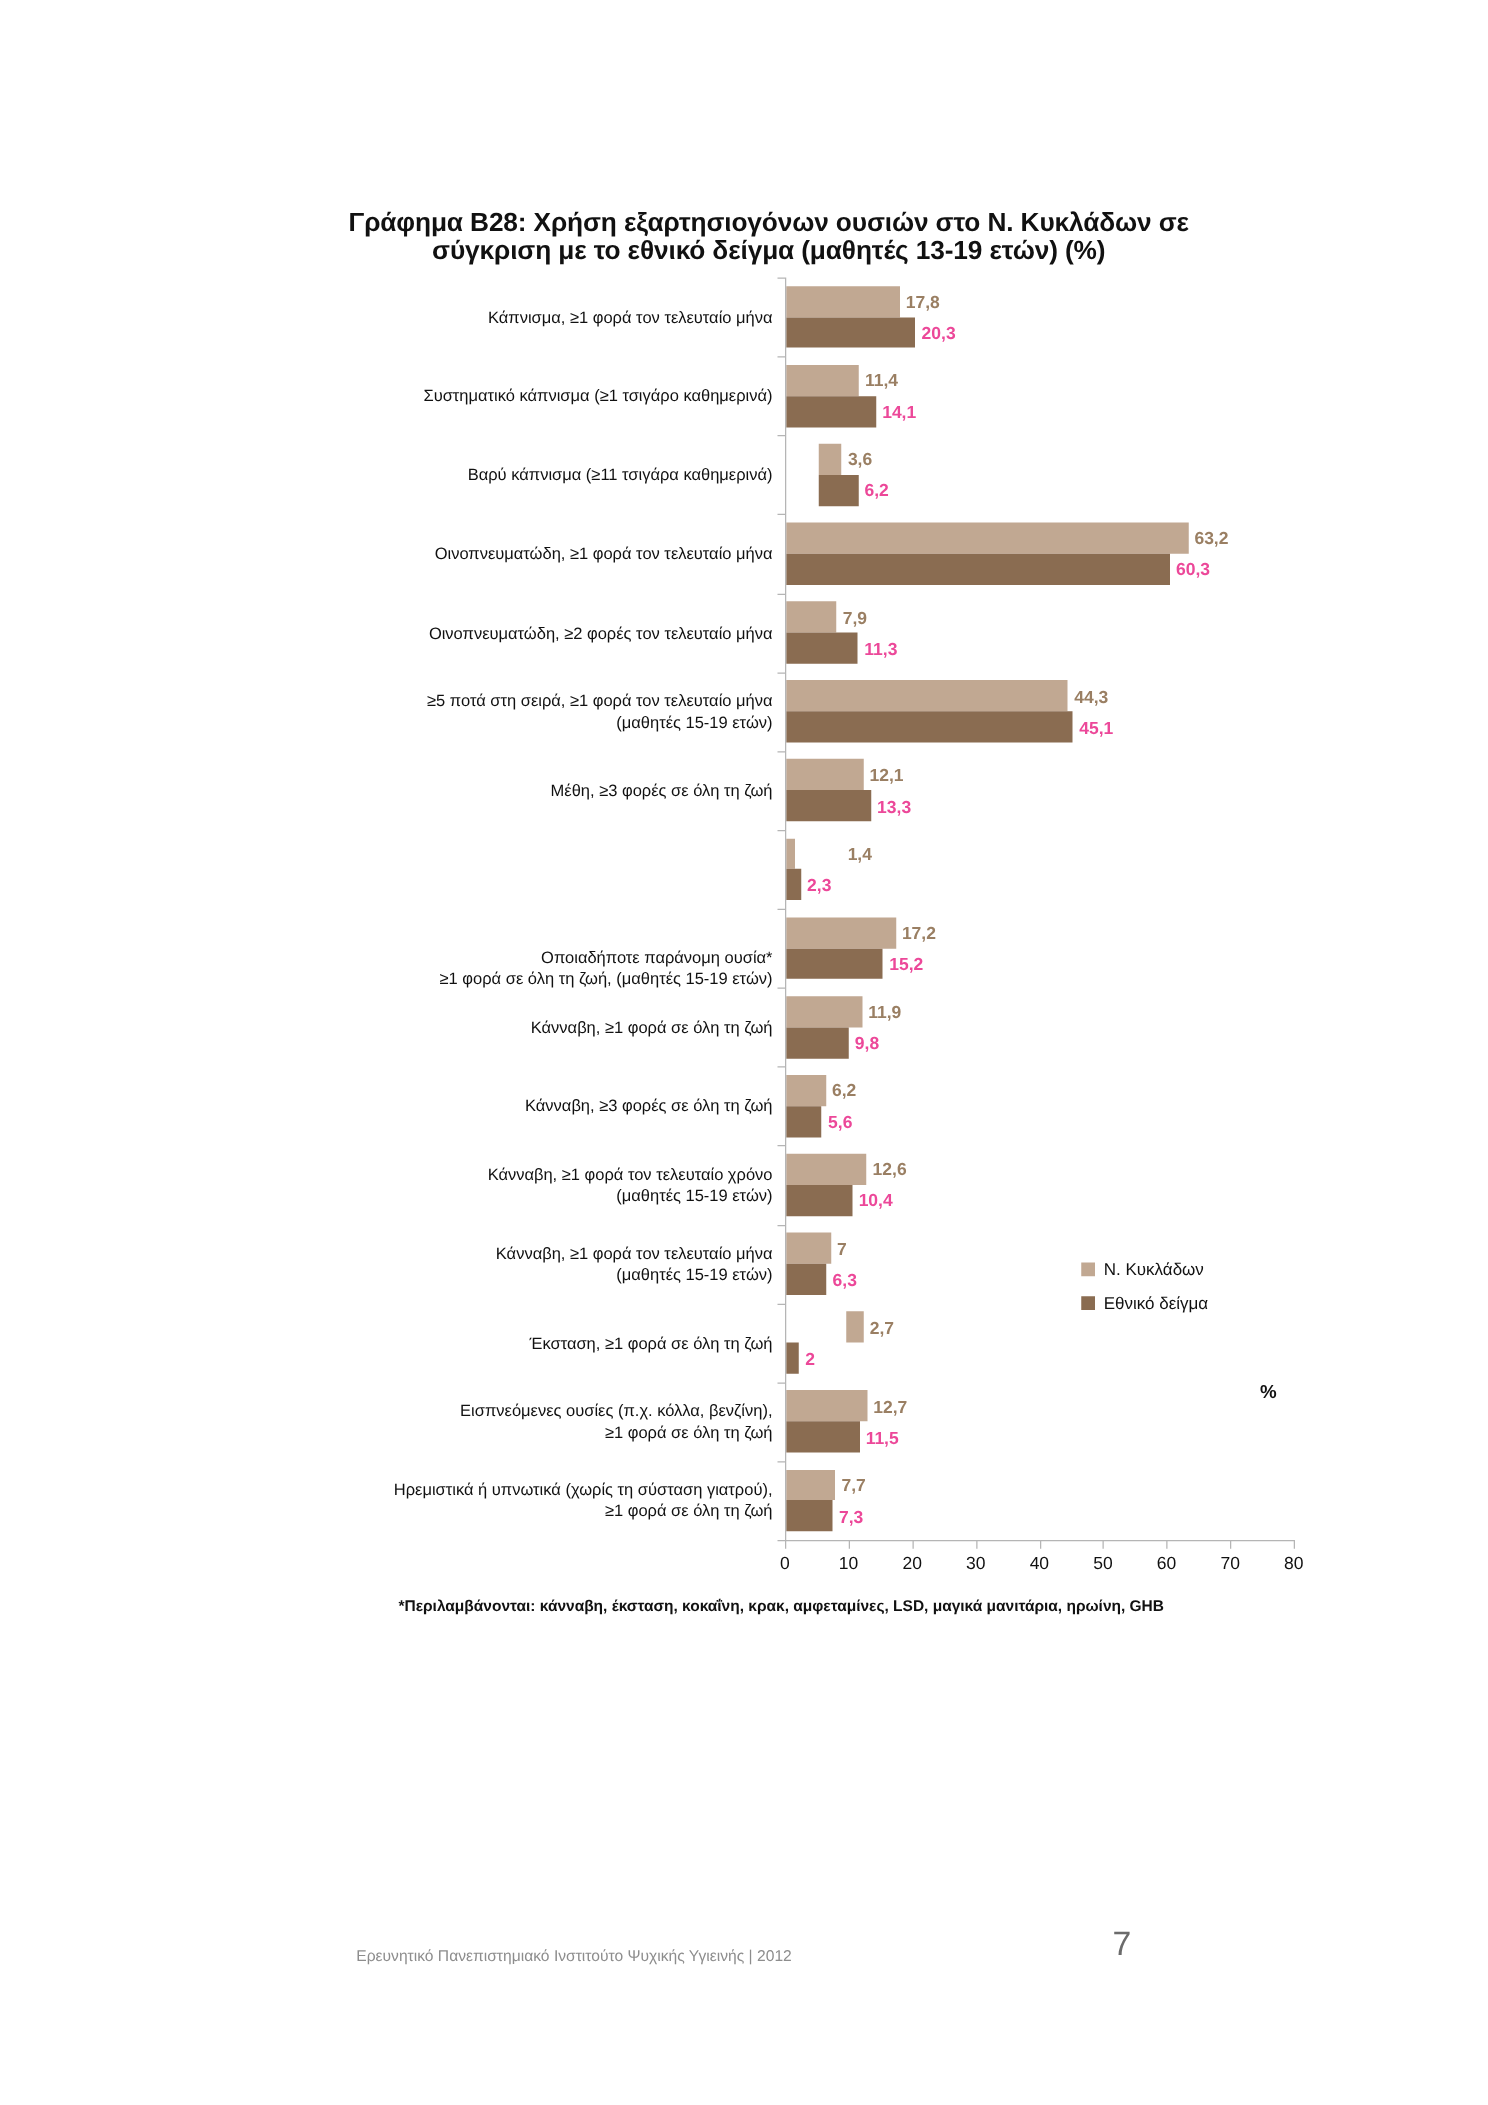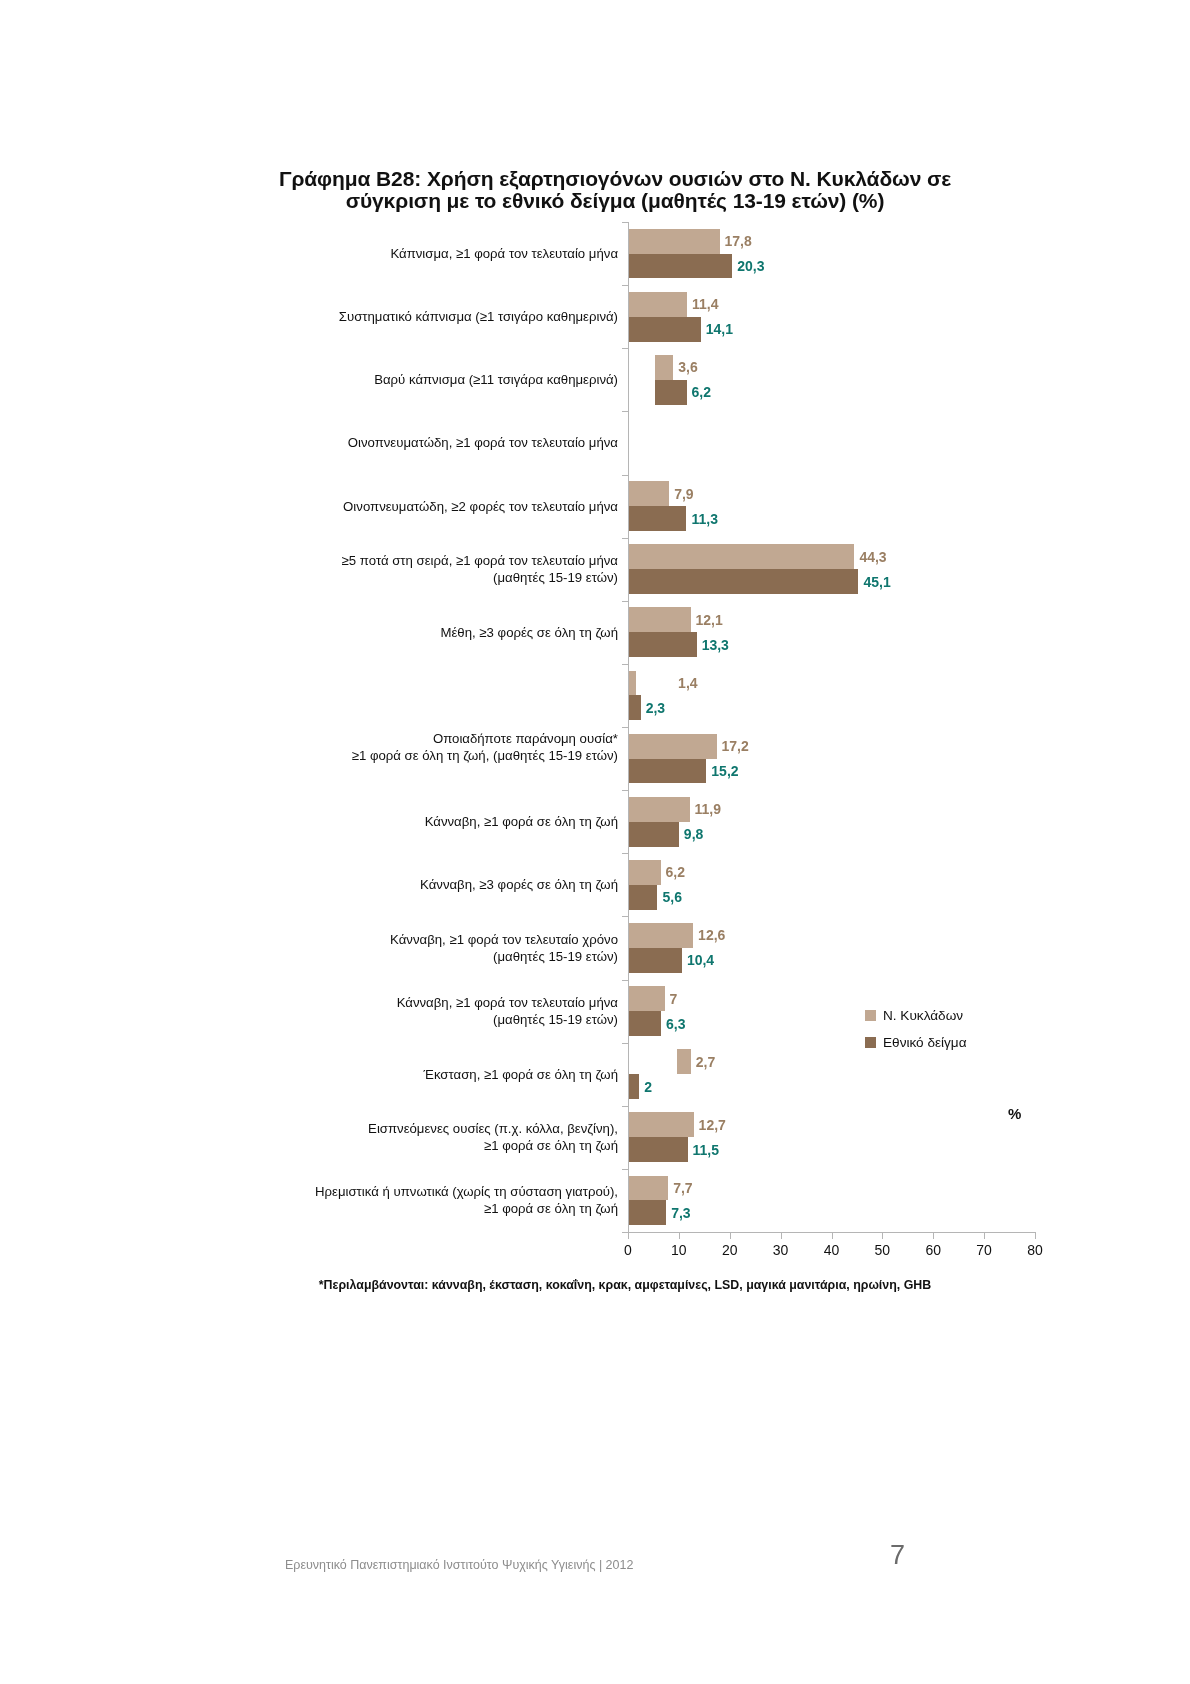--- a/index.html
+++ b/index.html
@@ -64,21 +64,21 @@
   }
   .bar.s0{ background:#c1a892; }
   .bar.s1{ background:#8a6c51; }
   .val{
     font-size:14px;
     font-weight:bold;
     margin-left:5px;
     white-space:nowrap;
   }
   .val.s0{ color:#9a7f63; }
-  .val.s1{ color:#0f766e; }
+  .val.s1{ color:#ec4899; }
 
   
   #y-axis{
     position:absolute;
     left:628px; top:222px;
     width:1px; height:1010px;
     background:#b5b5b5;
   }
   #x-axis{
     position:absolute;
@@ -207,20 +207,30 @@
           <div class="bar s1" style="width: 31.5425px; height: 24.9344px;"></div>
           <span class="val s1">6,2</span>
         </div>
       </div>
     </div>
     <div class="row" style="position: absolute; left: 0px; top: 189.375px; height: 63.125px;">
       <div class="cat-label" style="left: 198px; right: auto; width: 420px; top: 23.0625px; position: absolute;">
         <div>Οινοπνευματώδη, ≥1 φορά τον τελευταίο μήνα</div>
       </div>
       <div class="ytick" style="position: absolute; left: 622px; top: 0px;"></div>
+      <div class="bars" style="position: absolute; left: 629px; top: 0px; height: 63.125px;">
+        <div class="bar-wrap" style="position: absolute; left: 0px; height: 24.9344px; top: 6.62812px;">
+          <div class="bar s0" style="width: 321.53px; height: 24.9344px;"></div>
+          <span class="val s0">63,2</span>
+        </div>
+        <div class="bar-wrap" style="position: absolute; left: 0px; height: 24.9344px; top: 31.5625px;">
+          <div class="bar s1" style="width: 306.776px; height: 24.9344px;"></div>
+          <span class="val s1">60,3</span>
+        </div>
+      </div>
     </div>
     <div class="row" style="position: absolute; left: 0px; top: 252.5px; height: 63.125px;">
       <div class="cat-label" style="left: 198px; right: auto; width: 420px; top: 23.0625px; position: absolute;">
         <div>Οινοπνευματώδη, ≥2 φορές τον τελευταίο μήνα</div>
       </div>
       <div class="ytick" style="position: absolute; left: 622px; top: 0px;"></div>
       <div class="bars" style="position: absolute; left: 629px; top: 0px; height: 63.125px;">
         <div class="bar-wrap" style="position: absolute; left: 0px; height: 24.9344px; top: 6.62812px;">
           <div class="bar s0" style="width: 40.1912px; height: 24.9344px;"></div>
           <span class="val s0">7,9</span>
@@ -271,21 +281,21 @@
           <div class="bar s0" style="width: 7.1225px; height: 24.9344px;"></div>
           <span class="val s0">1,4</span>
         </div>
         <div class="bar-wrap" style="position: absolute; left: 0px; height: 24.9344px; top: 31.5625px;">
           <div class="bar s1" style="width: 11.7012px; height: 24.9344px;"></div>
           <span class="val s1">2,3</span>
         </div>
       </div>
     </div>
     <div class="row" style="position: absolute; left: 0px; top: 505px; height: 63.125px;">
-      <div class="cat-label" style="left: 198px; right: auto; width: 420px; top: 3px; position: absolute;">
+      <div class="cat-label" style="left: 198px; right: auto; width: 420px; top: 30px; position: absolute;">
         <div>Οποιαδήποτε παράνομη ουσία*</div>
         <div>≥1 φορά σε όλη τη ζωή, (μαθητές 15-19 ετών)</div>
       </div>
       <div class="ytick" style="position: absolute; left: 622px; top: 0px;"></div>
       <div class="bars" style="position: absolute; left: 629px; top: 0px; height: 63.125px;">
         <div class="bar-wrap" style="position: absolute; left: 0px; height: 24.9344px; top: 6.62812px;">
           <div class="bar s0" style="width: 87.505px; height: 24.9344px;"></div>
           <span class="val s0">17,2</span>
         </div>
         <div class="bar-wrap" style="position: absolute; left: 0px; height: 24.9344px; top: 31.5625px;">

